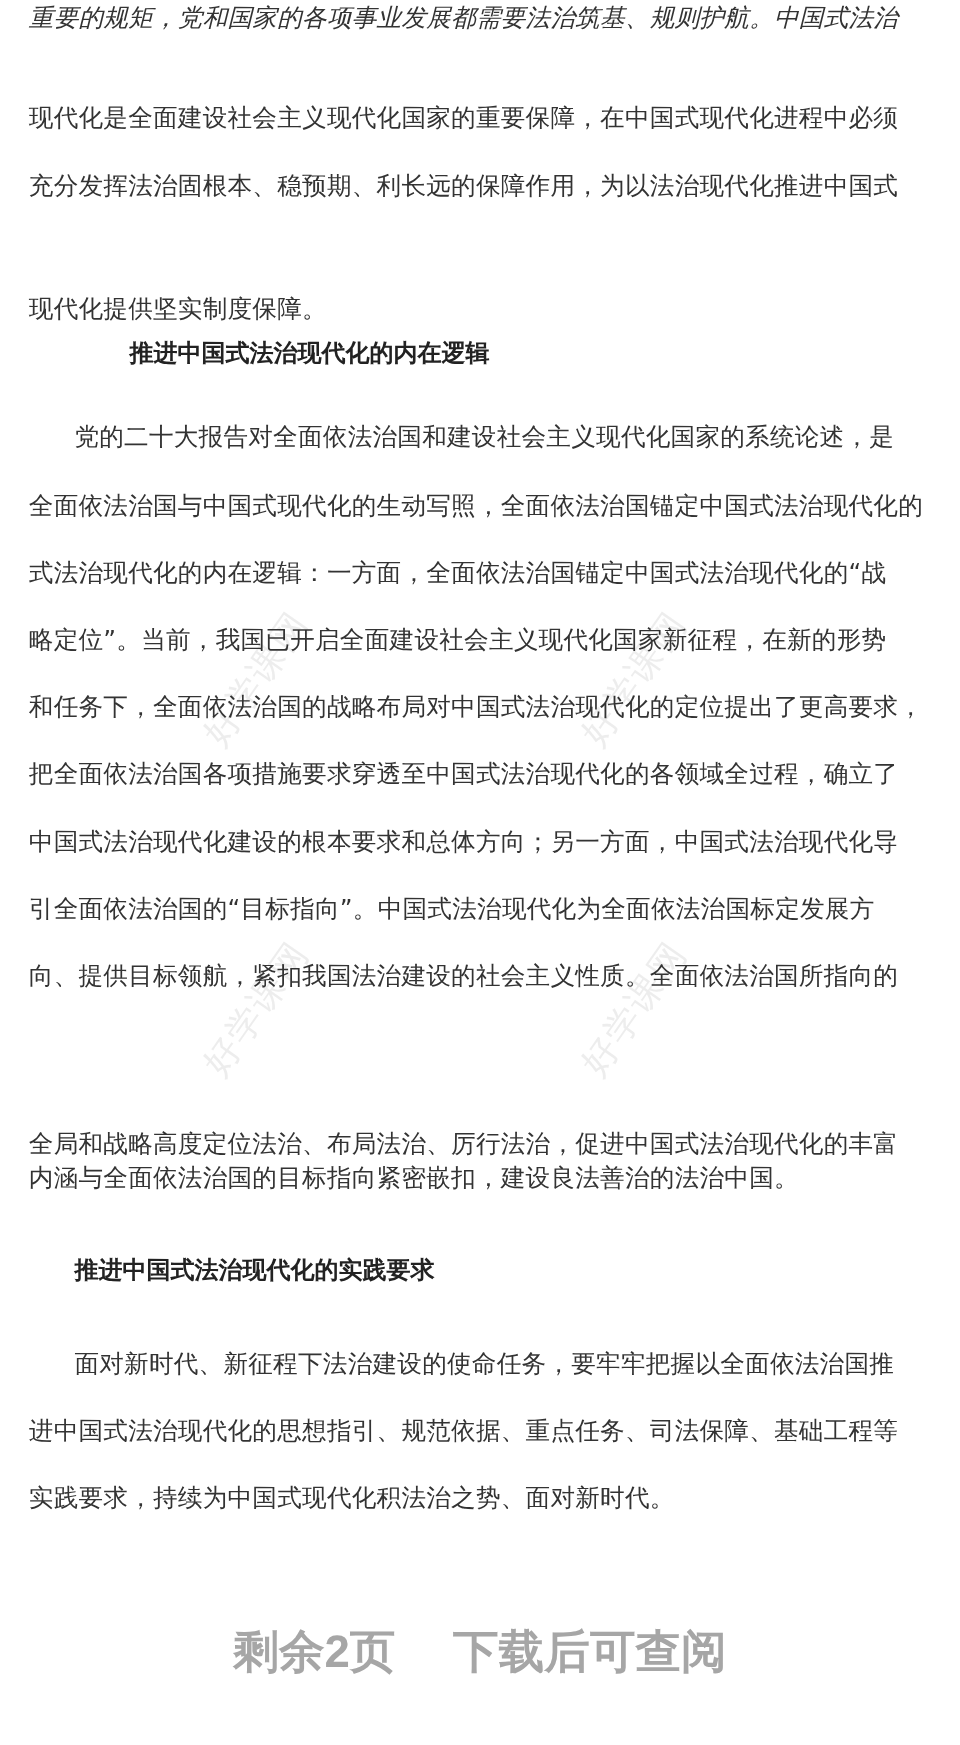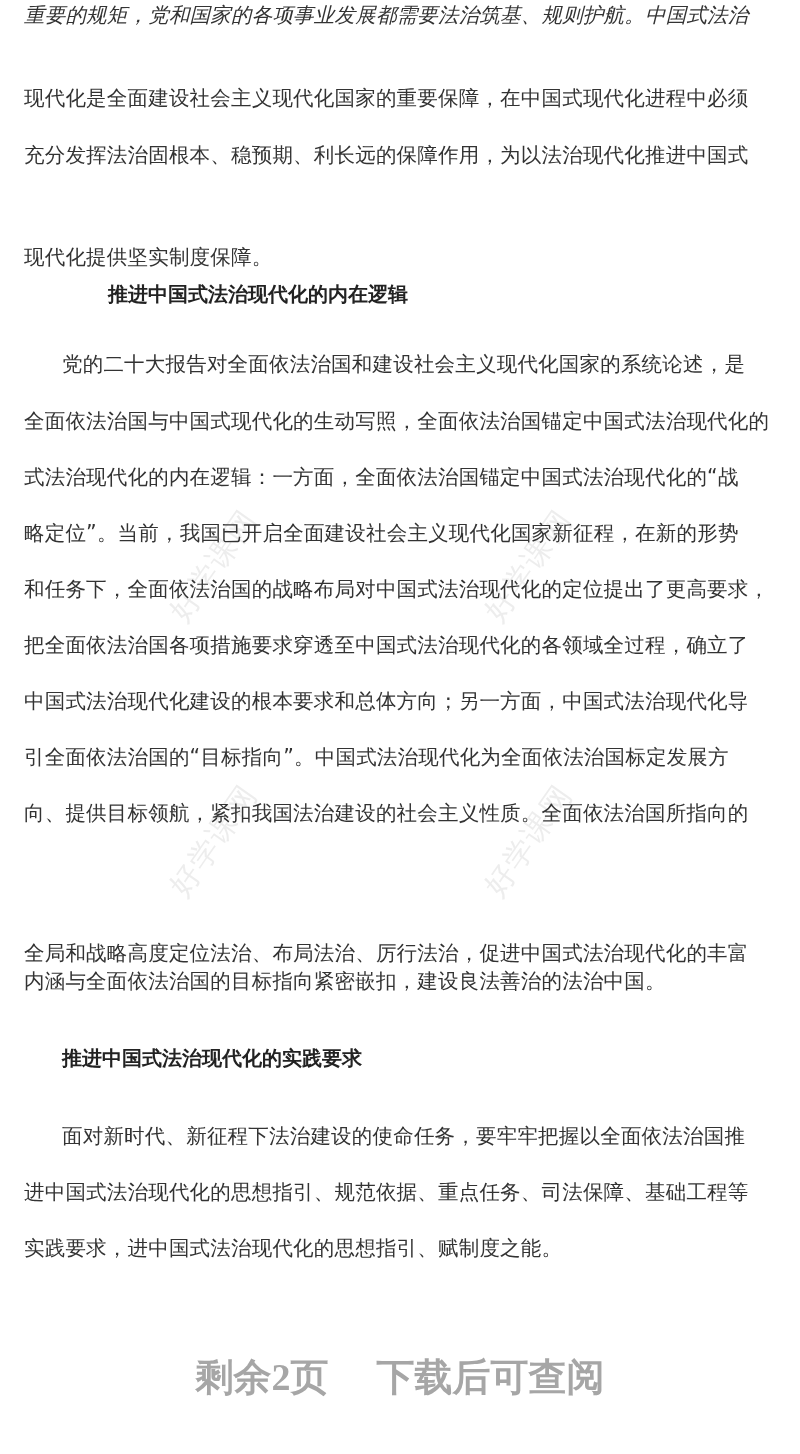--- a/index.html
+++ b/index.html
@@ -50,21 +50,21 @@
       white-space: nowrap;
       pointer-events: none;
       letter-spacing: 2px;
     }
     .more-banner {
       position: absolute;
       left: 0;
       top: 1352px;
       width: 800px;
       text-align: center;
-      font-family: Liberation Serif, serif;
+      font-family: Liberation Sans, sans-serif;
       font-weight: bold;
       font-size: 38px;
       line-height: 50px;
       color: #a6a6a6;
       white-space: nowrap;
     }
     .more-banner .gap { display: inline-block; width: 48px; }
   </style>
 </head>
 <body>
@@ -90,19 +90,19 @@
   <div class="line" style="top:631px;">把全面依法治国各项措施要求穿透至中国式法治现代化的各领域全过程，确立了</div>
   <div class="line" style="top:687px;">中国式法治现代化建设的根本要求和总体方向；另一方面，中国式法治现代化导</div>
   <div class="line" style="top:743px;">引全面依法治国的“目标指向”。中国式法治现代化为全面依法治国标定发展方</div>
   <div class="line" style="top:799px;">向、提供目标领航，紧扣我国法治建设的社会主义性质。全面依法治国所指向的</div>
   <div class="line" style="top:911px;margin-top:28px;">全局和战略高度定位法治、布局法治、厉行法治，促进中国式法治现代化的丰富</div>
   <div class="line" style="top:967px;">内涵与全面依法治国的目标指向紧密嵌扣，建设良法善治的法治中国。</div>
 
   <div class="heading" style="top:1044px;">推进中国式法治现代化的实践要求</div>
   <div class="line indent" style="top:1122px;">面对新时代、新征程下法治建设的使命任务，要牢牢把握以全面依法治国推</div>
   <div class="line" style="top:1178px;">进中国式法治现代化的思想指引、规范依据、重点任务、司法保障、基础工程等</div>
-  <div class="line" style="top:1234px;">实践要求，进中国式法治现代化的思想指引、赋制度之能。</div>
+  <div class="line" style="top:1234px;">实践要求，持续为中国式现代化积法治之势、面对新时代。</div>
 
   <div class="more-banner">
     <span>剩余2页</span><span class="gap"></span><span>下载后可查阅</span>
   </div>
 
 </div>
 
 </body></html>

